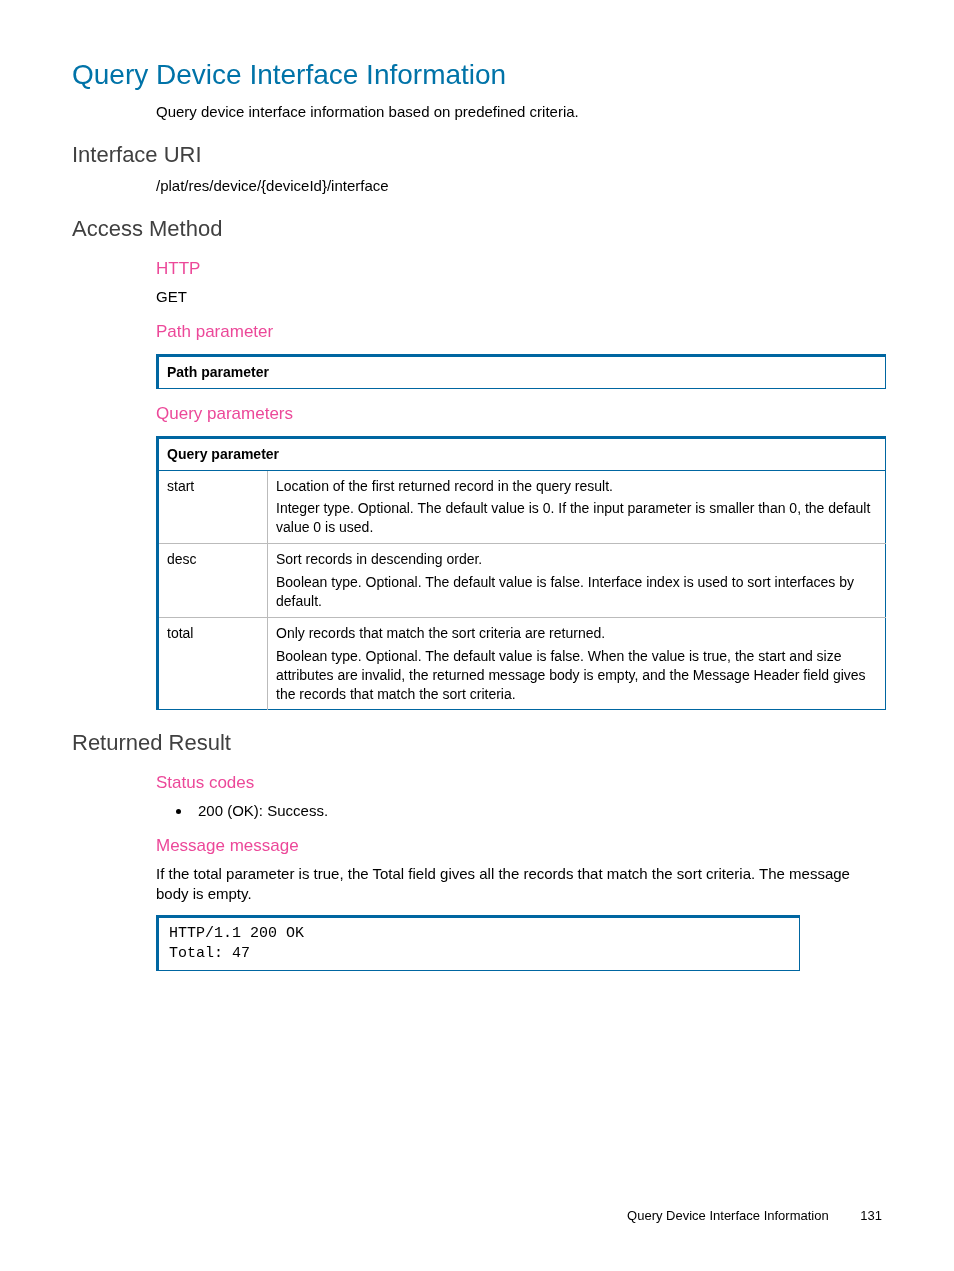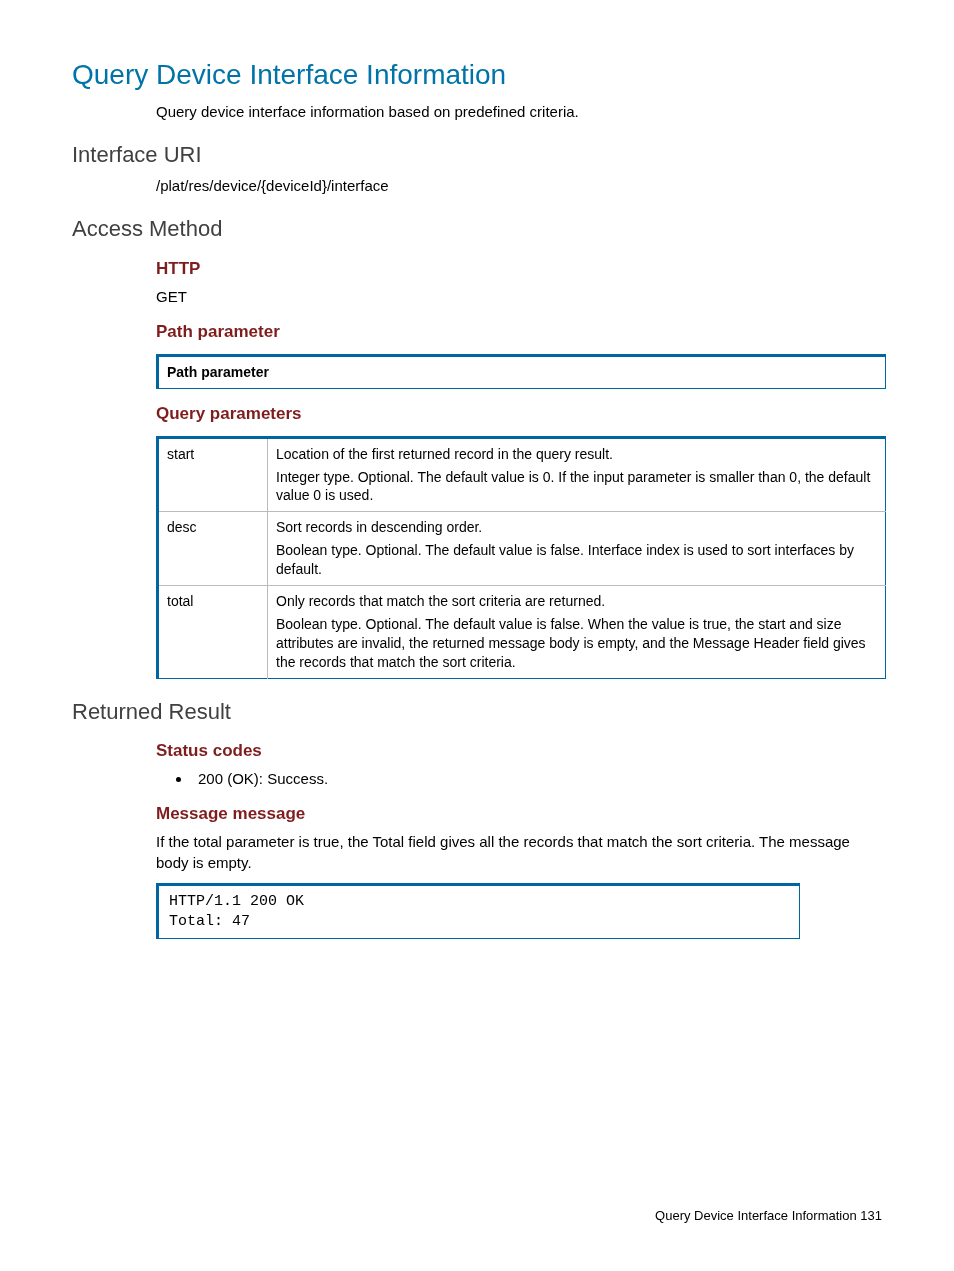--- a/index.html
+++ b/index.html
@@ -23,22 +23,22 @@
     margin: 0 0 8px 0;
   }
   h2 {
     font-size: 22px;
     font-weight: 400;
     color: #404040;
     margin: 18px 0 6px 0;
   }
   h3 {
     font-size: 17px;
-    font-weight: 700;
-    color: #7f1d1d;
+    font-weight: 400;
+    color: #ec4899;
     margin: 14px 0 6px 84px;
   }
   .indent-1 { margin-left: 84px; }
   p { margin: 4px 16px; }
   table {
     border-collapse: collapse;
     width: 730px;
     margin-left: 84px;
     margin-top: 10px;
     margin-bottom: 6px;
@@ -73,21 +73,21 @@
     border-left: 3px solid #0066a1;
     padding: 6px 10px;
     white-space: pre;
   }
   .footer {
     position: absolute;
     bottom: 46px;
     right: 72px;
     font-size: 13px;
   }
-  .pagenum { margin-left: 0; }
+  .pagenum { margin-left: 28px; }
 </style>
 </head>
 <body>
 
 <h1>Query Device Interface Information</h1>
 <p class="indent-1">Query device interface information based on predefined criteria.</p>
 
 <h2>Interface URI</h2>
 <p class="indent-1">/plat/res/device/{deviceId}/interface</p>
 
@@ -101,20 +101,23 @@
   <tbody>
       <tr>
         <th colspan="2">Path parameter</th>
       </tr>
 </tbody>
   </table>
 
 <h3>Query parameters</h3>
 <table>
   <tbody>
+      <tr>
+        <th colspan="2">Query parameter</th>
+      </tr>
   <tr>
     <td class="param">start</td>
     <td>
           <p>Location of the first returned record in the query result.</p>
           <p>Integer type. Optional. The default value is 0. If the input parameter is smaller than 0, the default value 0 is used.</p>
         </td>
   </tr>
   <tr>
     <td class="param">desc</td>
     <td>

